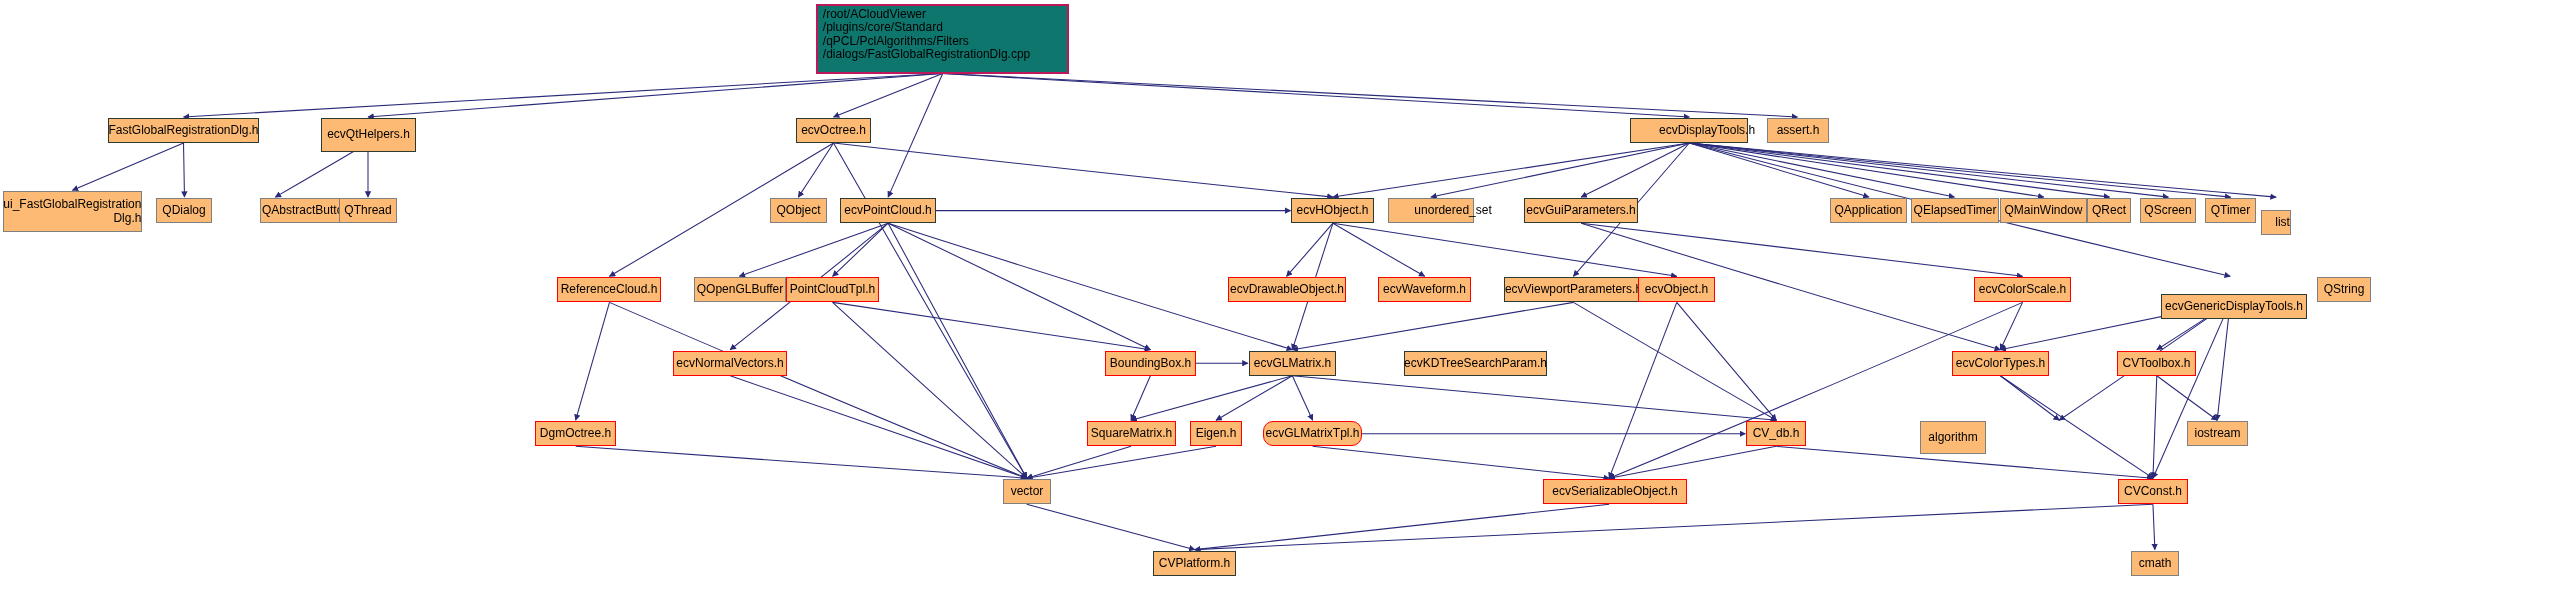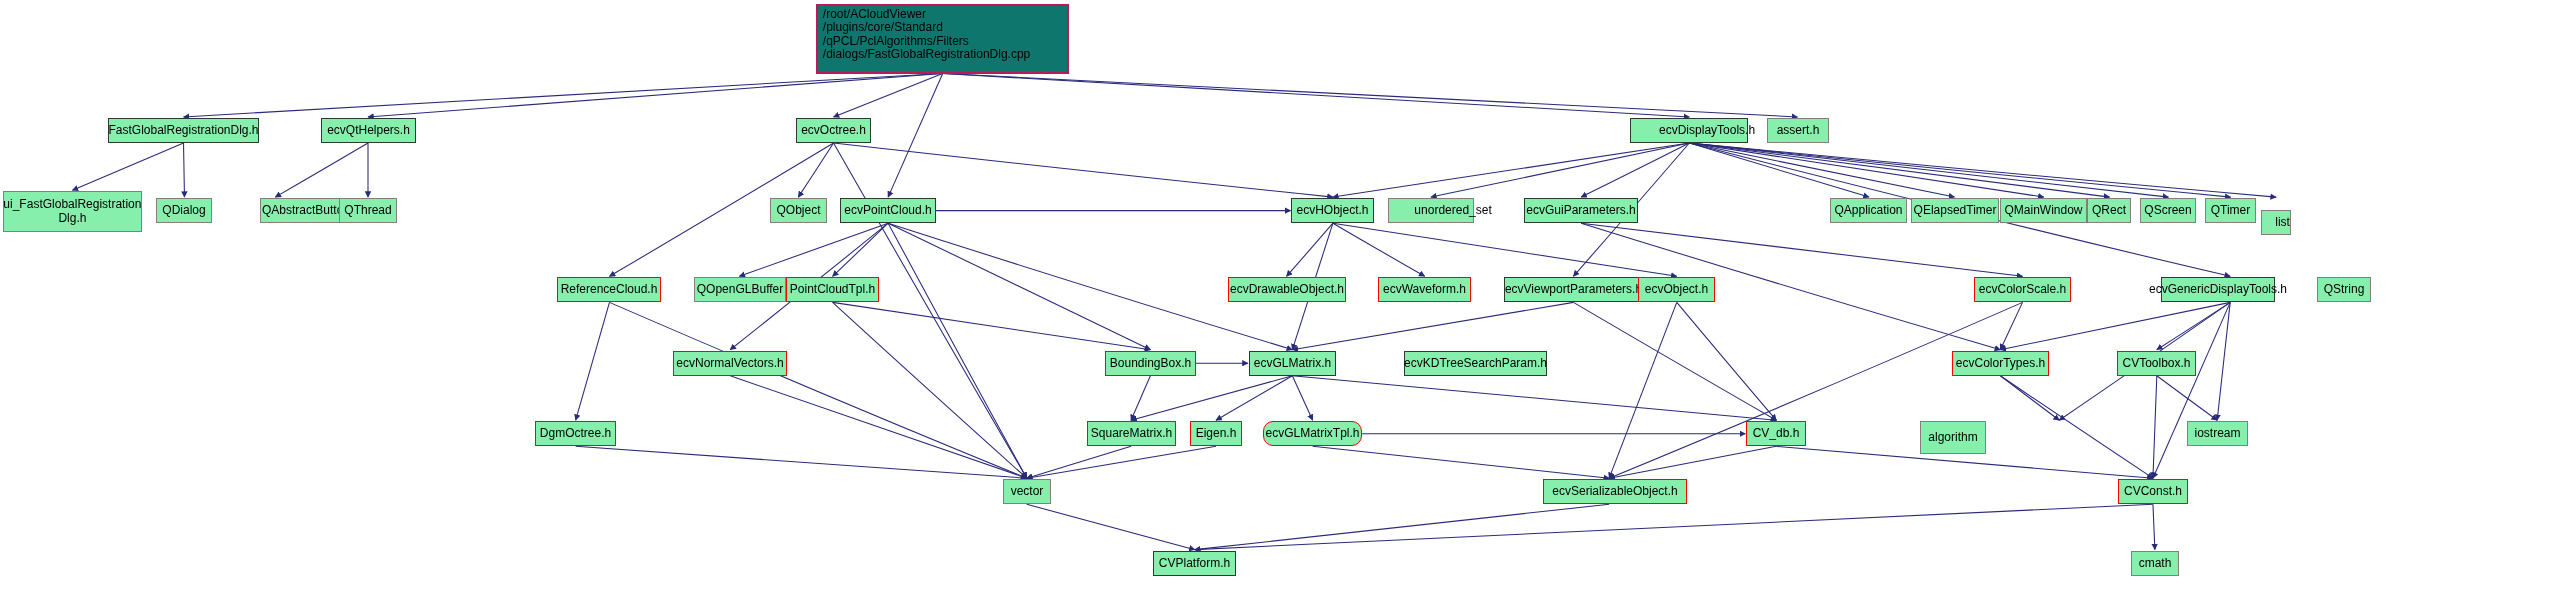--- a/index.html
+++ b/index.html
@@ -1,20 +1,20 @@
 <!DOCTYPE html>
 <html><head>
 <meta charset="utf-8">
 <style>
   html,body{margin:0;padding:0;background:#ffffff;}
   #canvas{position:relative;width:2576px;height:598px;background:#ffffff;
           font-family:"Liberation Sans", sans-serif;overflow:hidden;}
   svg.edges{position:absolute;left:0;top:0;width:2576px;height:598px;}
   .node{position:absolute;box-sizing:border-box;display:flex;align-items:center;
-        justify-content:center;text-align:center;background:#86efac;
+        justify-content:center;text-align:right;background:#fdba74;
         border:1px solid #808080;color:#000000;font-size:12px;line-height:1.12;
         white-space:pre-line;padding:0 3.9px;}
   .node.grey{background:#0f766e;border:2px solid #be185d;text-align:left;
              justify-content:flex-start;padding:1.9px 4.8px;align-items:flex-start;}
   .node.dark{border:1px solid #2d3a32;}
   .node.red{border:1px solid #ff0000;}
 </style>
 </head>
 <body>
 
@@ -103,21 +103,21 @@
         <path d="M 2229 522 Q 2230.09 547.85 2231 569" fill="none" stroke="#2a2a7a" stroke-width="1.1" marker-end="url(#arrow)"></path>
         <path d="M 2229 522 Q 1718 547.85 1237 569" fill="none" stroke="#2a2a7a" stroke-width="1.1" marker-end="url(#arrow)"></path>
       </g>
   </svg>
   <div id="node-layer">
       <div class="node grey" style="left: 816px; top: 3.9px; width: 253px; height: 70px;">/root/ACloudViewer
 /plugins/core/Standard
 /qPCL/PclAlgorithms/Filters
 /dialogs/FastGlobalRegistrationDlg.cpp</div>
       <div class="node dark" style="left: 108px; top: 118px; width: 151px; height: 25px;">FastGlobalRegistrationDlg.h</div>
-      <div class="node dark" style="left: 321px; top: 118px; width: 95px; height: 25px;">ecvQtHelpers.h</div>
+      <div class="node dark" style="left: 321px; top: 118px; width: 95px; height: 34px;">ecvQtHelpers.h</div>
       <div class="node dark" style="left: 796px; top: 118px; width: 75px; height: 25px;">ecvOctree.h</div>
       <div class="node dark" style="left: 1630px; top: 118px; width: 118px; height: 25px; padding-left: 40px;">ecvDisplayTools.h</div>
       <div class="node plain" style="left: 1767px; top: 118px; width: 62px; height: 25px;">assert.h</div>
       <div class="node plain" style="left: 2.9px; top: 191px; width: 139px; height: 41px;">ui_FastGlobalRegistration
 Dlg.h</div>
       <div class="node plain" style="left: 156px; top: 198px; width: 56px; height: 25px;">QDialog</div>
       <div class="node plain" style="left: 228px; top: 198px; width: 92px; height: 25px; margin-left: 32px;">QAbstractButton</div>
       <div class="node plain" style="left: 339px; top: 198px; width: 58px; height: 25px;">QThread</div>
       <div class="node plain" style="left: 770px; top: 198px; width: 57px; height: 25px;">QObject</div>
       <div class="node dark" style="left: 840px; top: 198px; width: 96px; height: 25px;">ecvPointCloud.h</div>
@@ -132,21 +132,21 @@
       <div class="node plain" style="left: 2205px; top: 198px; width: 51px; height: 25px;">QTimer</div>
       <div class="node plain" style="left: 2261px; top: 210px; width: 30px; height: 25px; padding-left: 17px;">list</div>
       <div class="node red" style="left: 557px; top: 277px; width: 104px; height: 25px;">ReferenceCloud.h</div>
       <div class="node plain" style="left: 694px; top: 277px; width: 92px; height: 25px;">QOpenGLBuffer</div>
       <div class="node red" style="left: 786px; top: 277px; width: 93px; height: 25px;">PointCloudTpl.h</div>
       <div class="node red" style="left: 1228px; top: 277px; width: 118px; height: 25px;">ecvDrawableObject.h</div>
       <div class="node red" style="left: 1378px; top: 277px; width: 93px; height: 25px;">ecvWaveform.h</div>
       <div class="node dark" style="left: 1504px; top: 277px; width: 139px; height: 25px;">ecvViewportParameters.h</div>
       <div class="node red" style="left: 1638px; top: 277px; width: 77px; height: 25px;">ecvObject.h</div>
       <div class="node red" style="left: 1974px; top: 277px; width: 97px; height: 25px;">ecvColorScale.h</div>
-      <div class="node dark" style="left: 2161px; top: 277px; width: 114px; height: 25px;">ecvGenericDisplayTools.h</div>
+      <div class="node dark" style="left: 2161px; top: 294px; width: 146px; height: 25px;">ecvGenericDisplayTools.h</div>
       <div class="node plain" style="left: 2317px; top: 277px; width: 54px; height: 25px;">QString</div>
       <div class="node red" style="left: 673px; top: 351px; width: 114px; height: 25px;">ecvNormalVectors.h</div>
       <div class="node red" style="left: 1105px; top: 351px; width: 91px; height: 25px;">BoundingBox.h</div>
       <div class="node dark" style="left: 1249px; top: 351px; width: 87px; height: 25px;">ecvGLMatrix.h</div>
       <div class="node dark" style="left: 1404px; top: 351px; width: 143px; height: 25px;">ecvKDTreeSearchParam.h</div>
       <div class="node red" style="left: 1952px; top: 351px; width: 97px; height: 25px;">ecvColorTypes.h</div>
       <div class="node red" style="left: 2117px; top: 351px; width: 79px; height: 25px;">CVToolbox.h</div>
       <div class="node red" style="left: 535px; top: 421px; width: 81px; height: 25px;">DgmOctree.h</div>
       <div class="node red" style="left: 1087px; top: 421px; width: 89px; height: 25px;">SquareMatrix.h</div>
       <div class="node red" style="left: 1190px; top: 421px; width: 52px; height: 25px;">Eigen.h</div>

